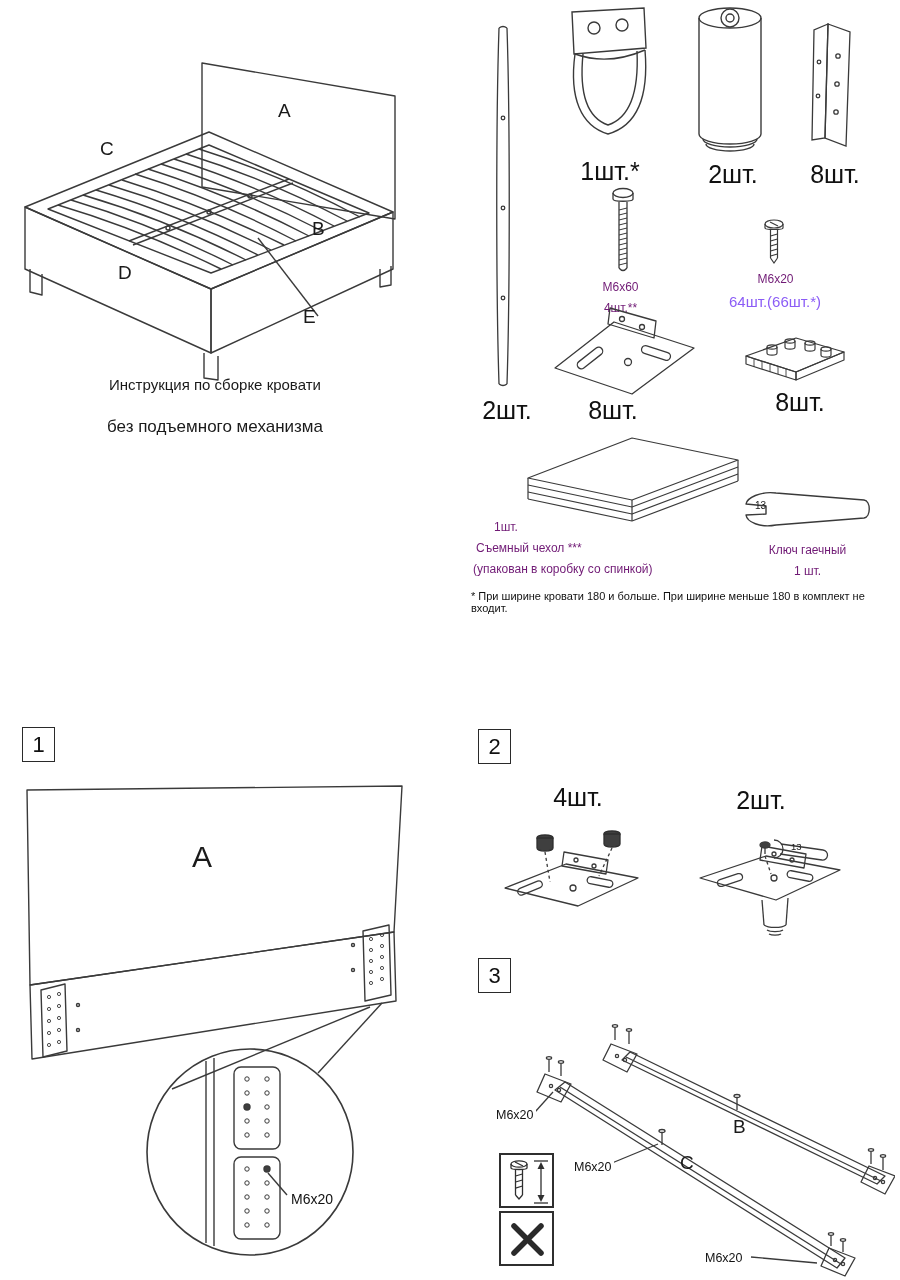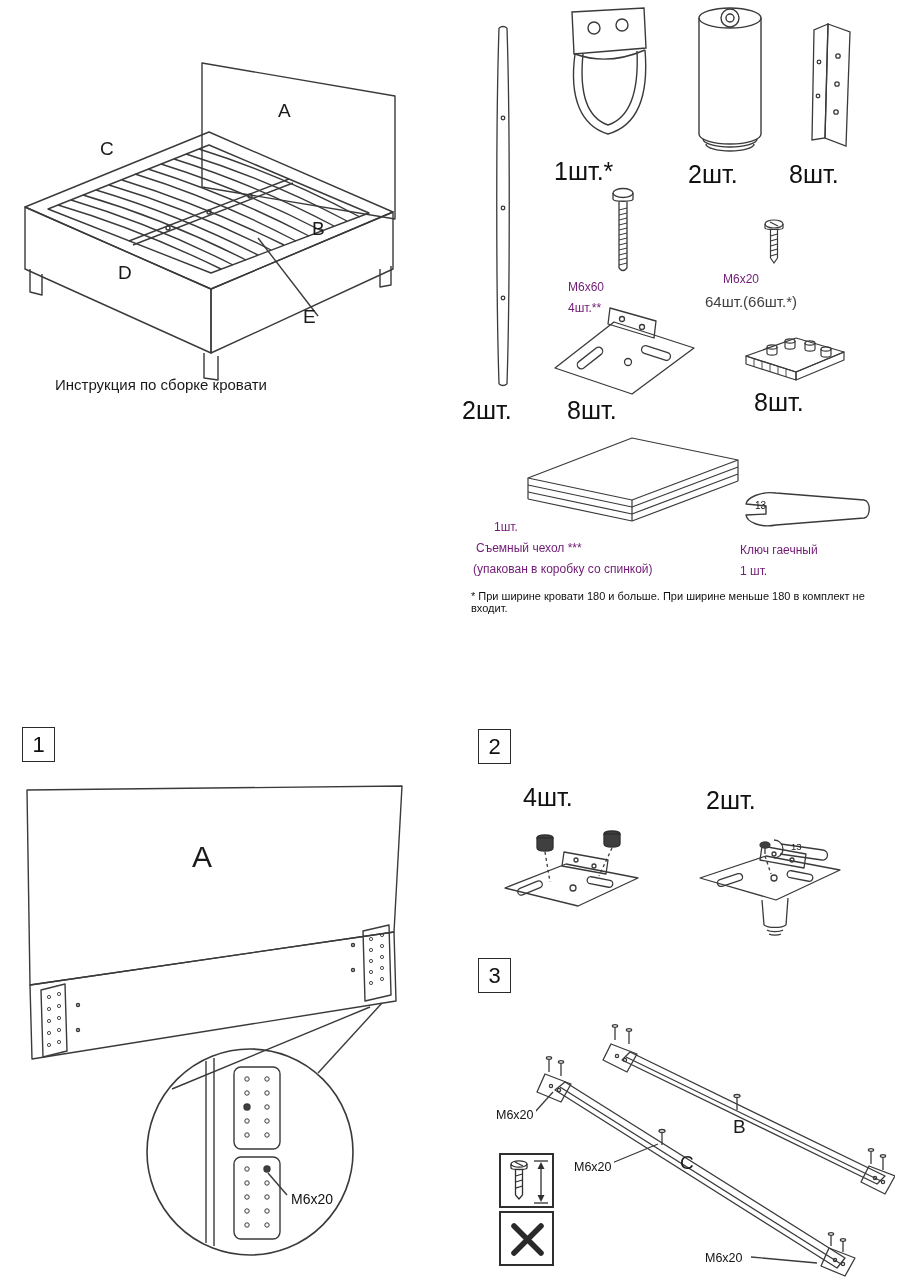--- a/index.html
+++ b/index.html
@@ -1,24 +1,24 @@
 <!DOCTYPE html>
 <html><head>
 <meta charset="utf-8">
 <style>
   html,body{margin:0;padding:0;background:#e8e8e8;}
   .page{
     position:relative;width:900px;height:1280px;background:#ffffff;
     font-family:"Liberation Sans", sans-serif;color:#1a1a1a;overflow:hidden;margin:0 auto;
   }
   .abs{position:absolute;}
-  .center{text-align:left;}
+  .center{text-align:center;}
   .qty{font-size:25px;color:#111;}
   .lbl{font-size:12px;color:#701a75;}
-  .lbl-sm{font-size:15px;color:#404040;}
+  .lbl-sm{font-size:15px;color:#8b5cf6;}
   .foot{font-size:11px;color:#111;}
   .ref{font-size:19px;font-weight:500;}
   .step-num{
     width:33px;height:35px;border:1.7px solid #2a2a2a;
     display:flex;align-items:center;justify-content:center;
     font-size:22px;color:#111;background:#fff;box-sizing:border-box;
   }
   .icon-box{
     width:55px;height:55px;border:2px solid #2f2f2f;background:#fff;box-sizing:border-box;
   }
@@ -60,20 +60,21 @@
       <line x1="310" y1="310" x2="250" y2="232"></line>
     </g>
   </svg>
   <div class="abs ref" style="left:278px;top:100px">A</div>
   <div class="abs ref" style="left:100px;top:138px">C</div>
   <div class="abs ref" style="left:312px;top:218px">B</div>
   <div class="abs ref" style="left:118px;top:262px">D</div>
   <div class="abs ref" style="left:303px;top:306px">E</div>
 
   <div class="abs center" style="left:55px;top:376px;width:320px;font-size:15px">Инструкция по сборке кровати</div>
+  <div class="abs center" style="left:55px;top:417px;width:320px;font-size:17px">без подъемного механизма</div>
 
   <svg class="abs" style="left:486px;top:22px" width="32" height="368" viewBox="0 0 32 368">
     <g fill="none" stroke="#3a3a3a" stroke-width="1.3">
       <path d="M13,6 C10,95 10,270 13,362"></path>
       <path d="M21,6 C24,95 24,270 21,362"></path>
       <path d="M13,6 Q17,3 21,6"></path>
       <path d="M13,362 Q17,365 21,362"></path>
       <circle cx="17" cy="96" r="1.8"></circle>
       <circle cx="17" cy="186" r="1.8"></circle>
       <circle cx="17" cy="276" r="1.8"></circle>

